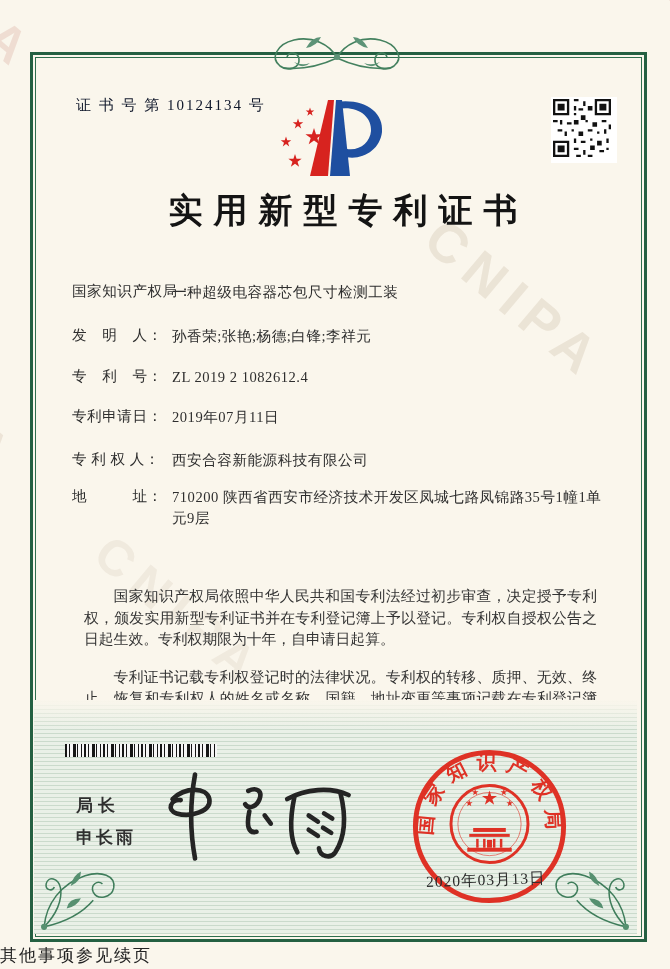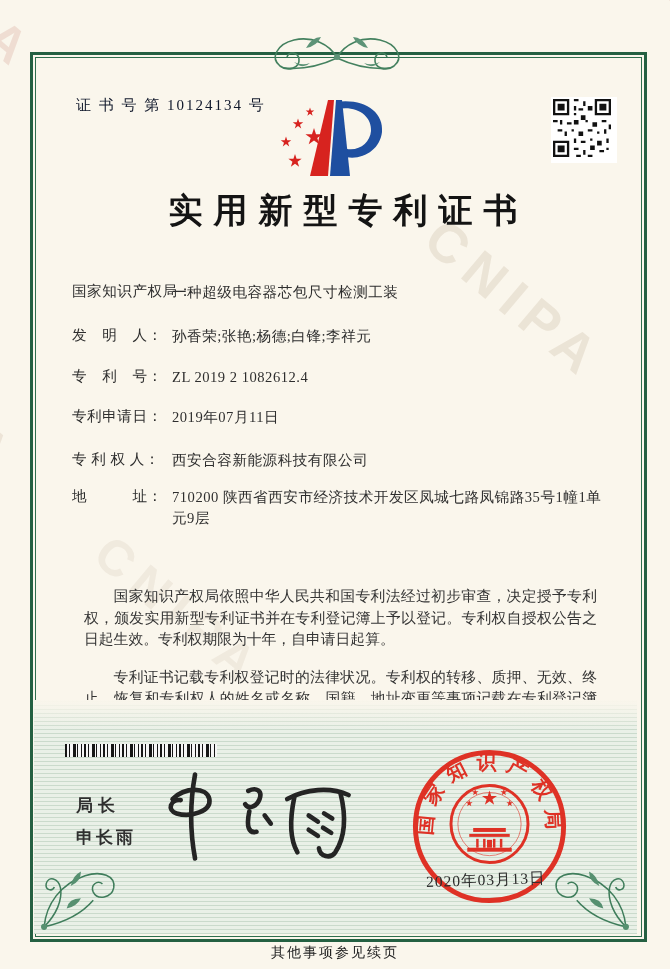--- a/index.html
+++ b/index.html
@@ -64,22 +64,22 @@
   .sig-name{position:absolute;left:76px;top:826px;font-size:17px;font-weight:600;
         letter-spacing:3px;color:#2f2f2f;font-family:Liberation Mono, monospace;}
   .sig-hand{position:absolute;left:150px;top:768px;width:215px;height:98px;}
 
   .seal{position:absolute;left:408px;top:745px;width:163px;height:163px;opacity:0.93;}
   .seal-date{position:absolute;left:426px;top:870px;font-size:15.5px;letter-spacing:1px;
         color:#2b2b2b;transform:rotate(-2deg);}
 
   .page-info{position:absolute;left:0;top:905px;width:670px;text-align:center;
         font-size:12.5px;color:#333;letter-spacing:1px;}
-  .cont-note{position:absolute;left:0;top:944px;width:670px;text-align:center;
-        font-size:14px;color:#222;letter-spacing:2px;}
+  .cont-note{position:absolute;left:0;top:944px;width:670px;
+        font-size:17px;color:#222;letter-spacing:2px;}
 </style>
 </head>
 <body>
 
 <div class="page">
 
   <div class="wm w1">CNIPA</div>
   <div class="wm w2">CNIPA</div>
   <div class="wm w3">CNIPA</div>
   <div class="wm w4">CNIPA</div>

